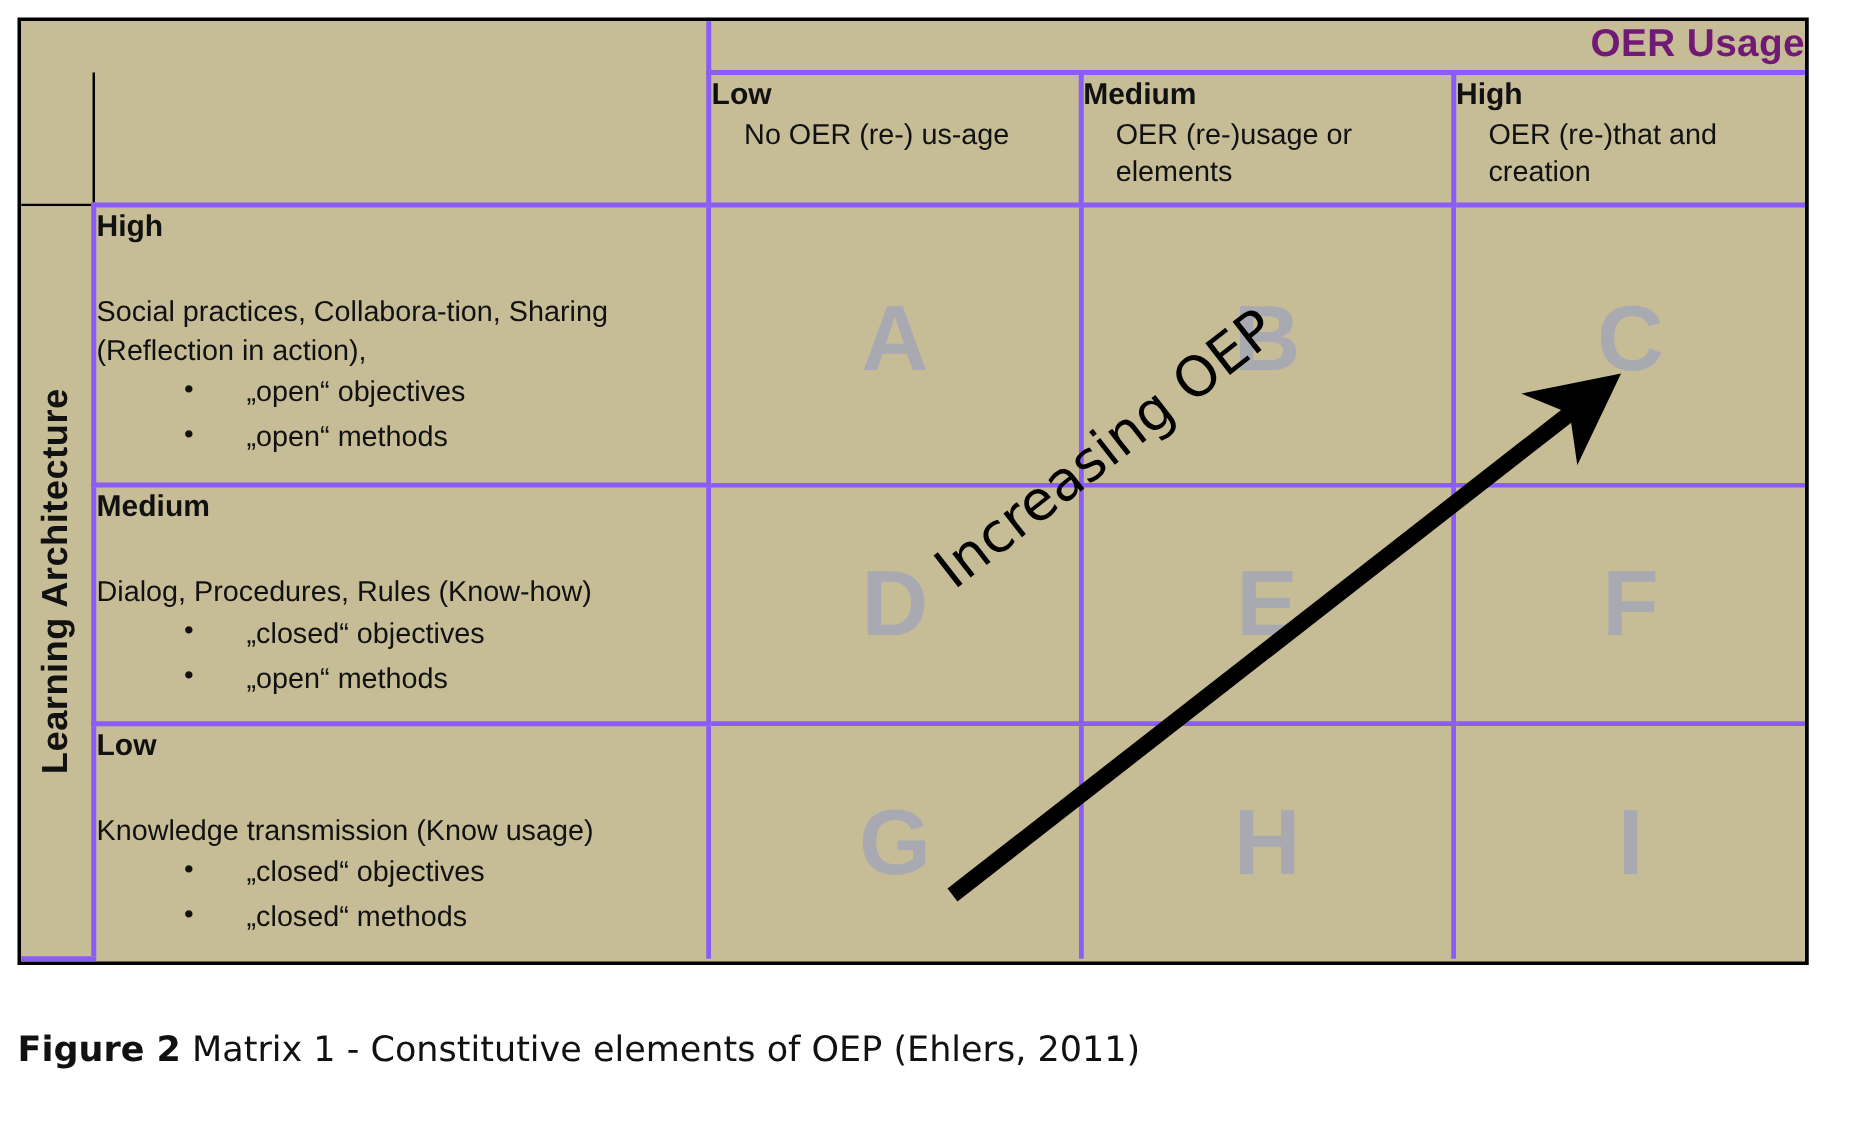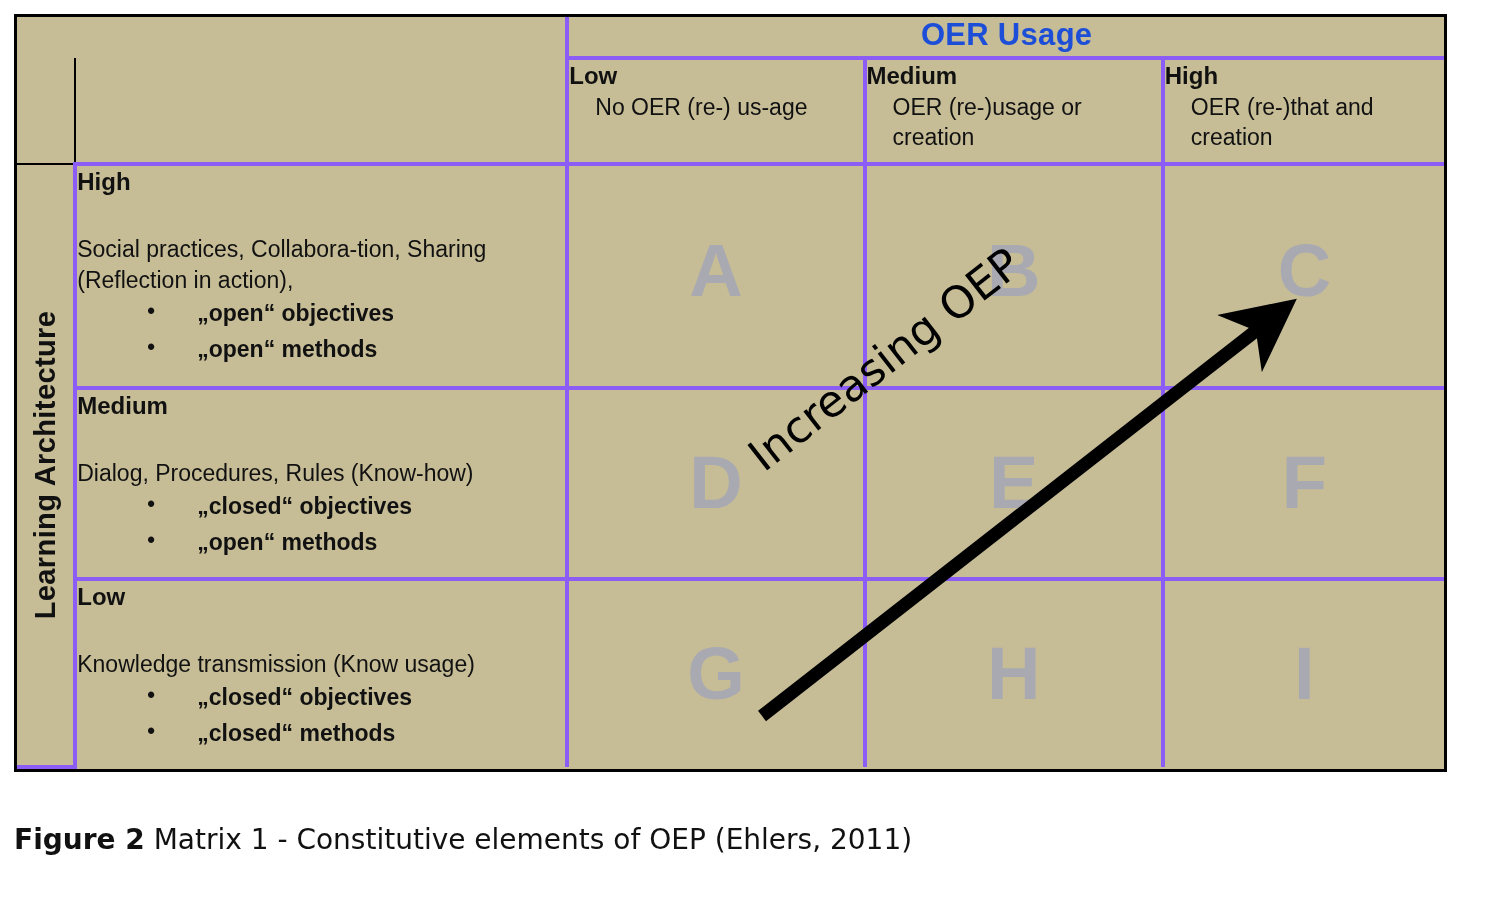--- a/index.html
+++ b/index.html
@@ -47,24 +47,24 @@
     padding: 0;
     background: #c6bd96;
   }
   .no-l { border-left: none !important; }
   .no-t { border-top: none !important; }
   .no-r { border-right: none !important; }
   .no-b { border-bottom: none !important; }
 
   
   .hdr-title {
-    text-align: center;
+    text-align: right;
     font-weight: bold;
     font-size: 31px;
-    color: #1d4ed8;
+    color: #701a75;
     padding: 6px 0 4px 0;
     letter-spacing: 0.3px;
   }
   .hdr-corner-top { border: none !important; background: #c6bd96; }
   .hdr-corner-mid {
     border-top: none !important;
     border-left: none !important;
     border-bottom: none !important;
     border-right: 2px solid #000 !important;
   }
@@ -110,21 +110,20 @@
   .rowdesc .lvl {
     font-weight: bold;
     display: block;
     font-size: 24px;
   }
   .rowdesc .desc { display: block; margin-top: 36px; }
   .rowdesc ul {
     list-style: none;
     margin: 0;
     padding: 0;
-    font-weight: bold;
   }
   .rowdesc ul li {
     position: relative;
     padding-left: 120px;
     line-height: 1.55;
   }
   .rowdesc ul li::before {
     content: "\2022";
     position: absolute;
     left: 70px;
@@ -212,21 +211,21 @@
           <td class="hdr-corner-mid no-l no-b"></td>
           <td class="hdr-corner-mid no-b"></td>
 
           <td class="hdr-sub">
             <span class="lvl">Low</span>
             <span class="desc">No OER (re-) us-age</span>
           </td>
 
           <td class="hdr-sub">
             <span class="lvl">Medium</span>
-            <span class="desc">OER (re-)usage  or creation</span>
+            <span class="desc">OER (re-)usage  or elements</span>
           </td>
 
           <td class="hdr-sub no-r">
             <span class="lvl">High</span>
             <span class="desc">OER (re-)that and creation</span>
           </td>
         </tr>
 
         <tr>
           <td class="rot-cell no-l" rowspan="3">

